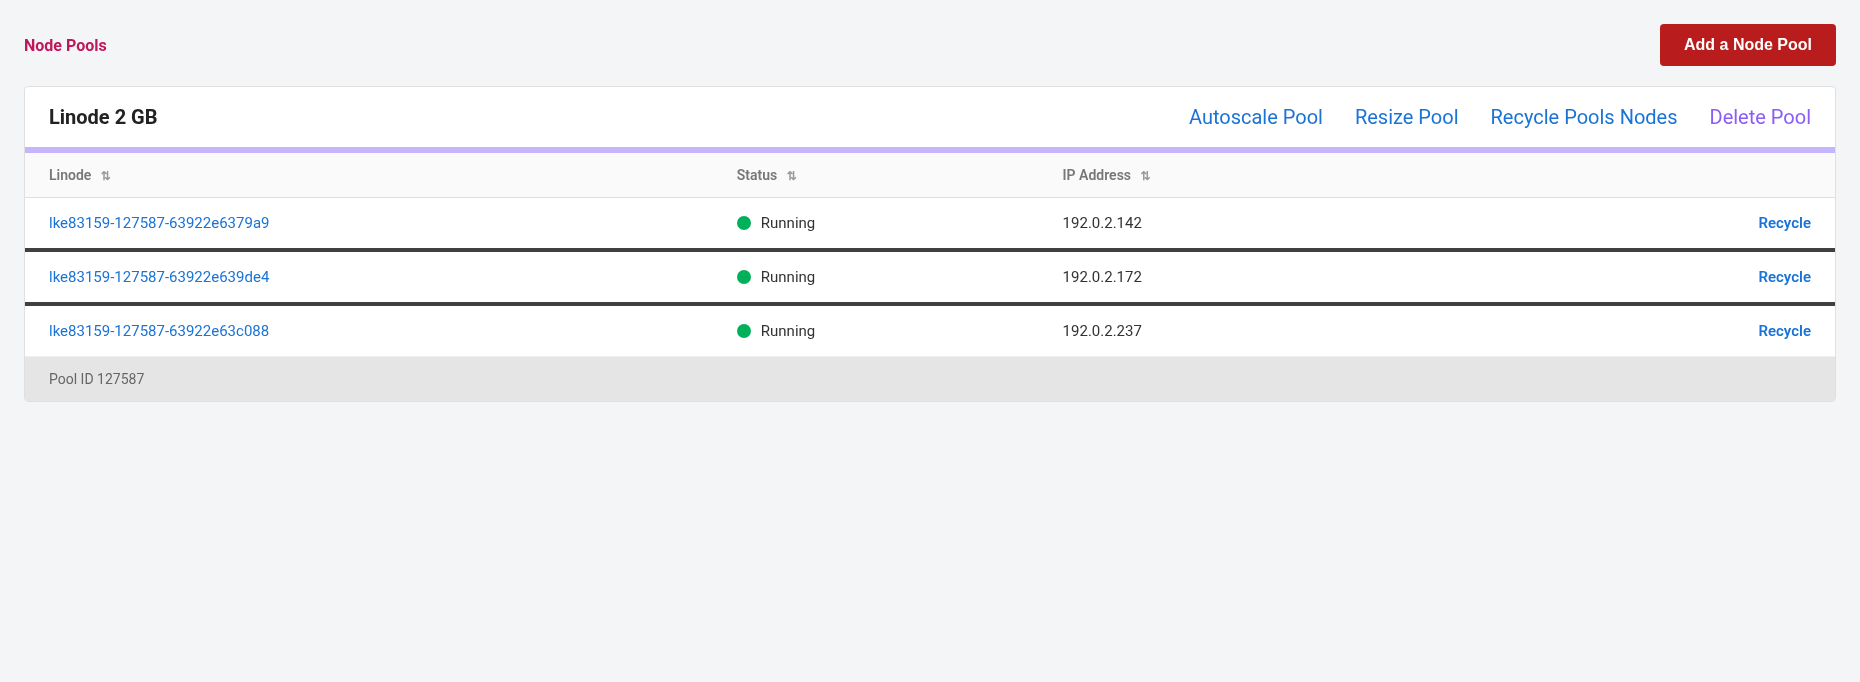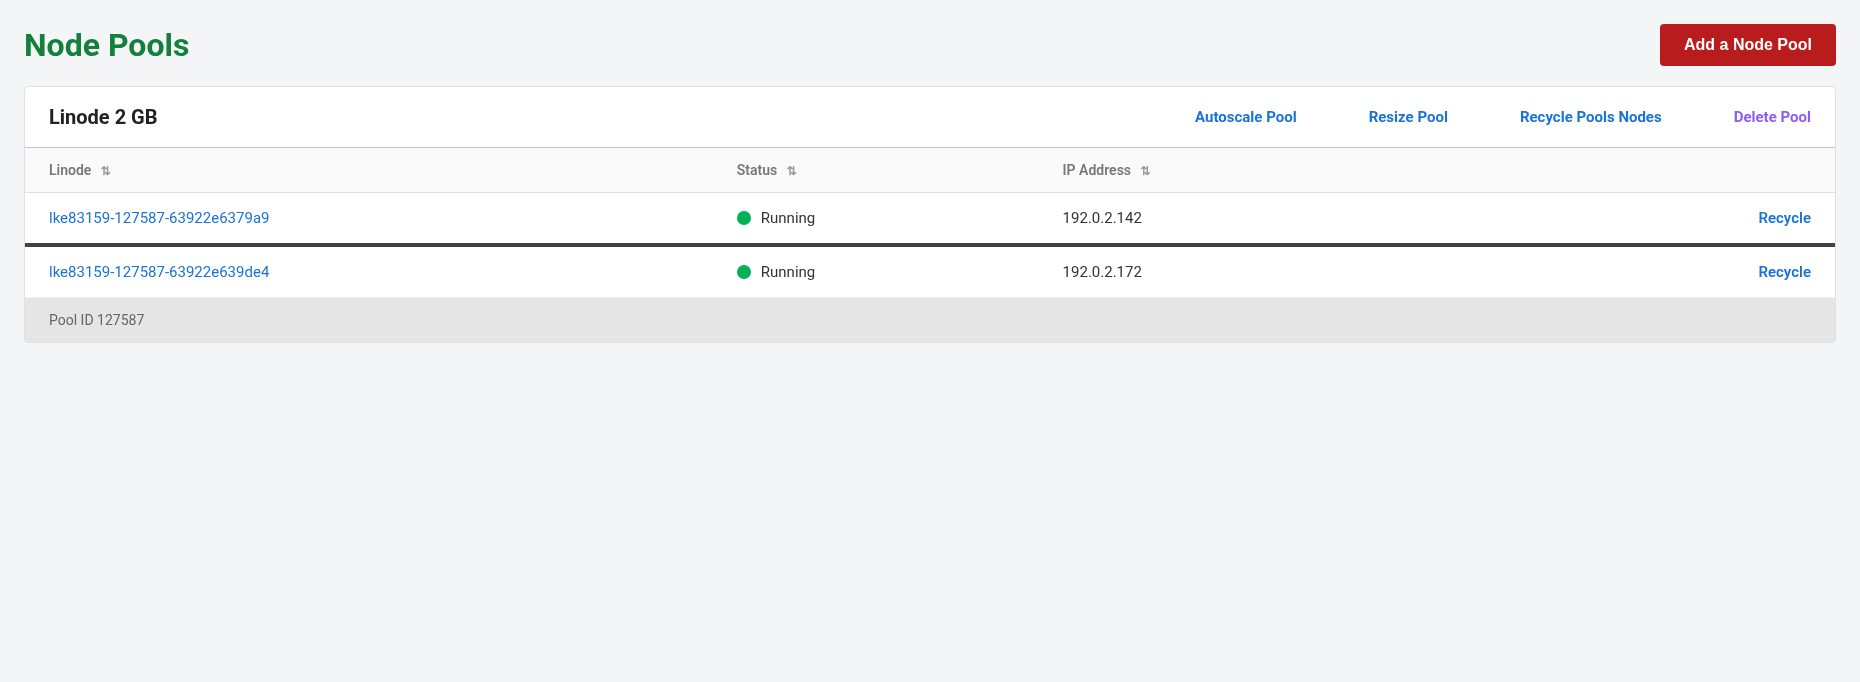--- a/index.html
+++ b/index.html
@@ -22,23 +22,23 @@
 
     
     .top-header {
       display: flex;
       align-items: center;
       justify-content: space-between;
       margin-bottom: 20px;
     }
 
     .page-title {
-      font-size: 32px;
+      font-size: 16px;
       font-weight: 700;
-      color: #15803d;
+      color: #be185d;
     }
 
     .top-actions {
       display: flex;
       align-items: center;
       gap: 16px;
     }
 
     .recycle-all-btn {
       background: transparent;
@@ -67,46 +67,45 @@
       background: #fff;
       border-radius: 4px;
       border: 1px solid #e0e0e0;
       overflow: hidden;
     }
 
     .pool-card-header {
       display: flex;
       align-items: center;
       padding: 18px 24px;
-      border-bottom: 1px solid #c4b5fd;
+      border-bottom: 6px solid #c4b5fd;
       gap: 32px;
     }
 
     .pool-name {
       font-size: 20px;
       font-weight: 700;
       color: #222;
       flex: 1;
     }
 
     .pool-header-actions {
       display: flex;
       align-items: center;
       gap: 32px;
     }
 
     .pool-action-link {
       color: #1a73d6;
-      font-size: 15px;
-      font-weight: 700;
+      font-size: 20px;
+      font-weight: 400;
       cursor: pointer;
       background: transparent;
       border: none;
       text-decoration: none;
-      margin-left: 40px;
     }
 
     .pool-action-link.disabled {
       color: #8b5cf6;
       cursor: default;
     }
 
     
     .nodes-table {
       width: 100%;
@@ -268,19 +267,36 @@
           <span class="status-text">Running</span>
         </div>
       </td>
       <td class="col-ip">
         <span>192.0.2.172</span>
       </td>
       <td class="col-action">
         <a class="recycle-link" href="#">Recycle</a>
       </td>
     </tr>
+          <tr>
+      <td class="col-linode">
+        <a class="node-link" href="#">lke83159-127587-63922e63c088</a>
+      </td>
+      <td class="col-status">
+        <div class="status-cell">
+          <span class="status-dot"></span>
+          <span class="status-text">Running</span>
+        </div>
+      </td>
+      <td class="col-ip">
+        <span>192.0.2.237</span>
+      </td>
+      <td class="col-action">
+        <a class="recycle-link" href="#">Recycle</a>
+      </td>
+    </tr>
         </tbody>
     </table>
 
     <div class="pool-footer">Pool ID 127587</div>
 
   </div>
 </div>
 
 </body></html>

